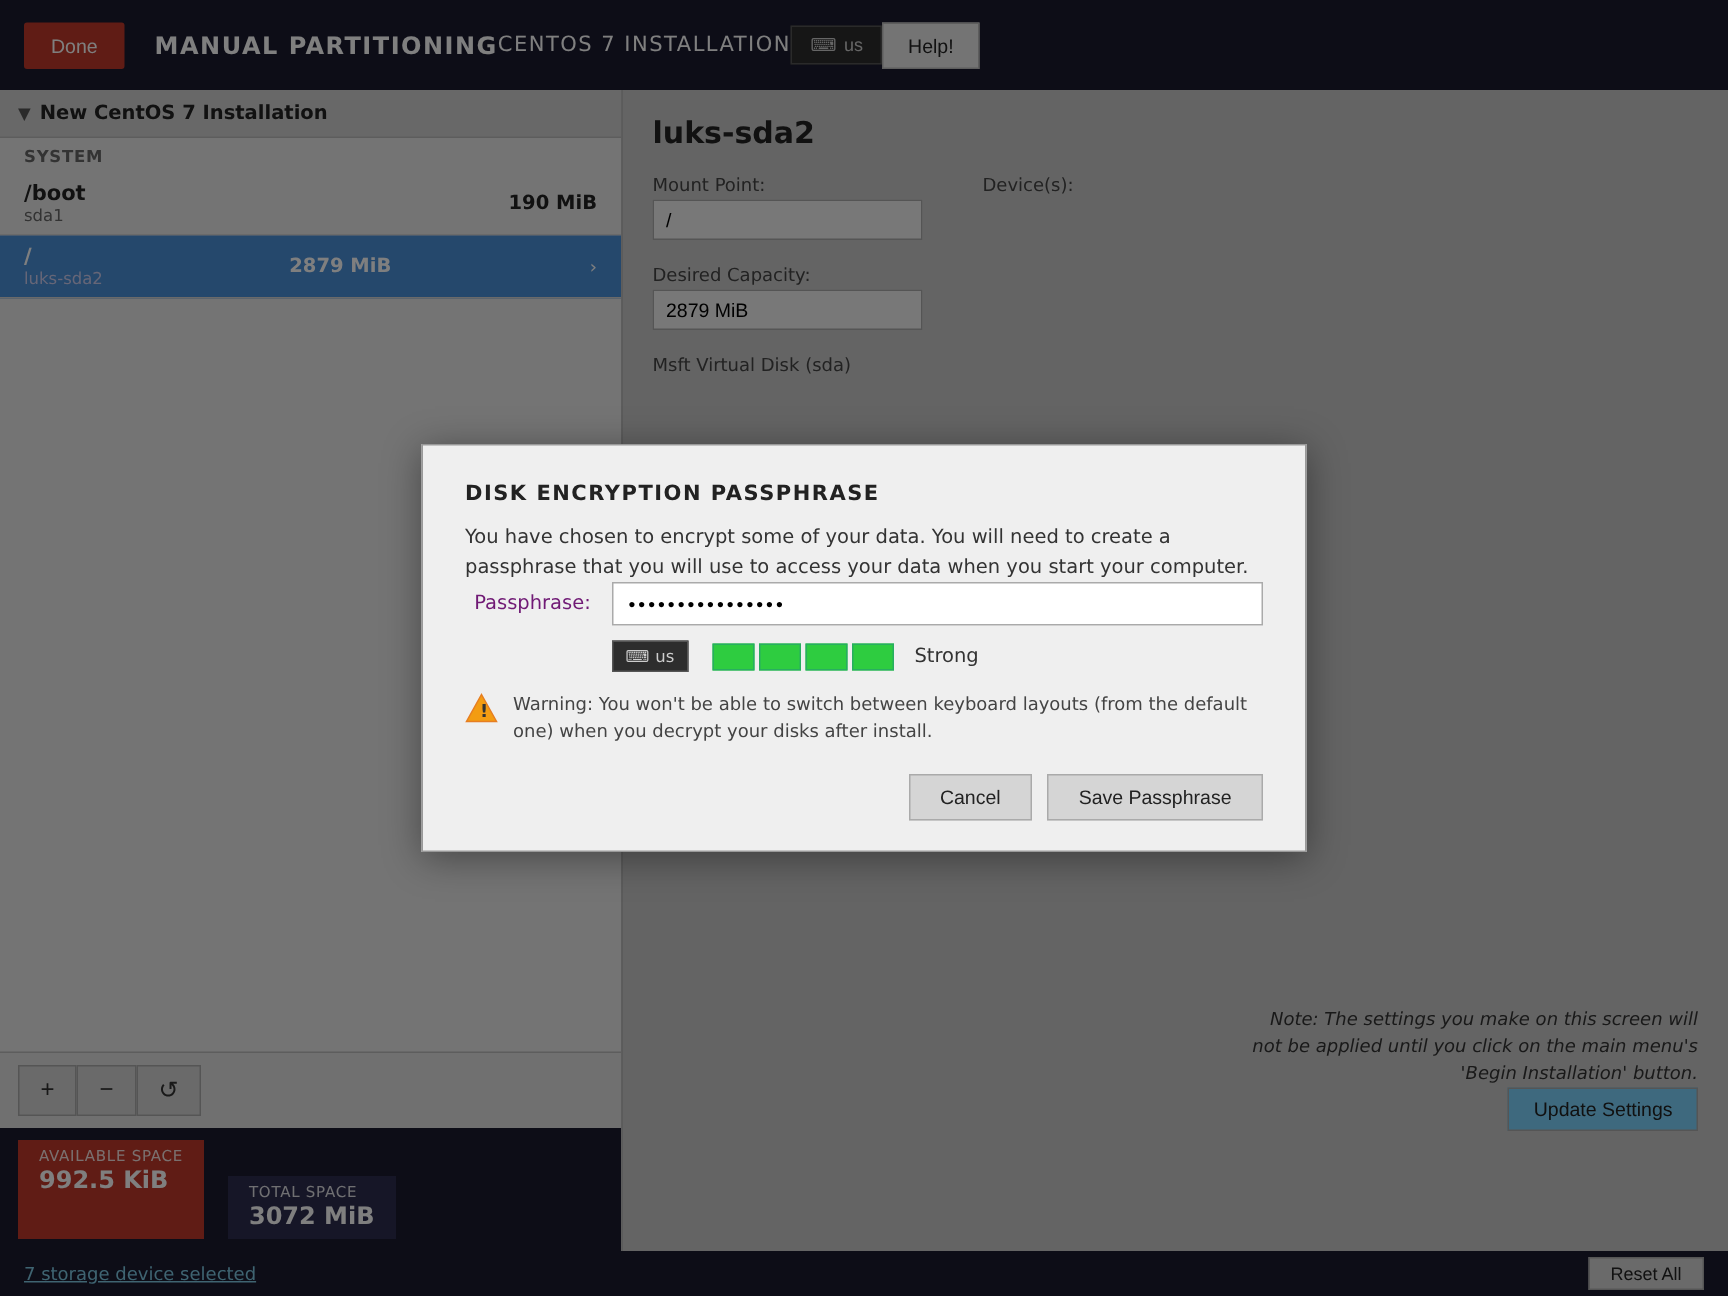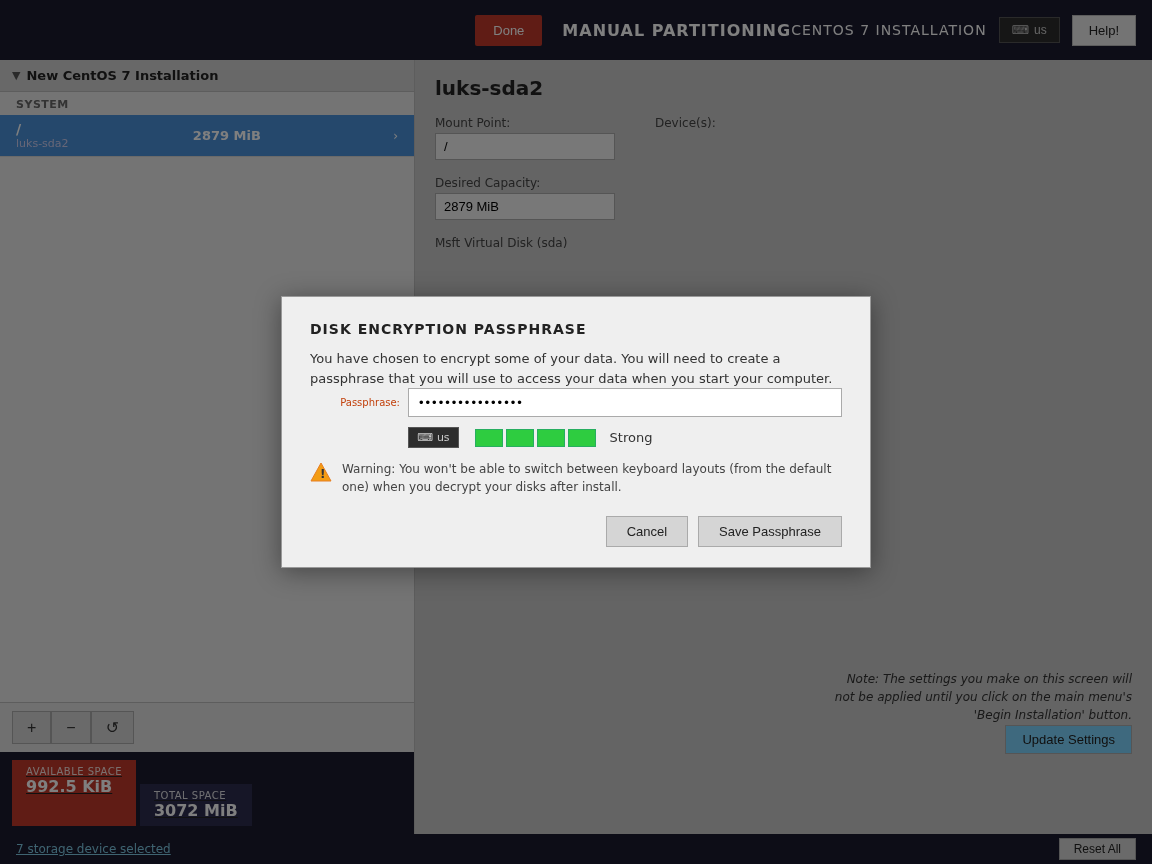--- a/index.html
+++ b/index.html
@@ -10,21 +10,21 @@
       font-family: 'DejaVu Sans', Arial, sans-serif;
       font-size: 13px;
       color: #222;
       overflow: hidden;
       position: relative;
     }
 
     
     .top-bar {
       display: flex;
-      justify-content: flex-end;
+      justify-content: flex-start;
       align-items: center;
       background: #1a1a2e;
       height: 60px;
       padding: 12px 16px;
     }
     .top-bar-left {
       display: flex;
       align-items: center;
       gap: 20px;
     }
@@ -39,21 +39,21 @@
       color: #fff;
       border: none;
       padding: 8px 18px;
       font-size: 13px;
       cursor: pointer;
       border-radius: 2px;
     }
     .top-bar-right {
       display: flex;
       align-items: center;
-      gap: 12px;
+      gap: 0;
     }
     .top-bar-right-title {
       color: #fff;
       font-size: 14px;
       letter-spacing: 1px;
     }
     .keyboard-btn {
       background: #2d2d2d;
       border: 1px solid #555;
       color: #ccc;
@@ -257,24 +257,23 @@
       border: 1px solid #aaa;
       padding: 3px 14px;
       font-size: 12px;
       cursor: pointer;
       color: #222;
     }
 
     
     .space-boxes {
       display: flex;
-      gap: 4px;
+      gap: 16px;
       padding: 8px 12px;
       background: #1a1a2e;
-      text-decoration: underline;
     }
     .space-box {
       padding: 6px 14px;
       font-size: 12px;
       color: #fff;
     }
     .space-box.available {
       background: #c0392b;
     }
     .space-box.total {
@@ -324,23 +323,23 @@
       line-height: 1.5;
     }
     .modal-form-row {
       display: flex;
       align-items: center;
       margin-bottom: 10px;
       gap: 8px;
     }
     .modal-form-label {
       width: 90px;
-      text-align: right;
-      font-size: 10px;
-      color: #c2410c;
+      text-align: center;
+      font-size: 13px;
+      color: #701a75;
     }
     .modal-form-input {
       flex: 1;
       padding: 6px 10px;
       font-size: 13px;
       border: 1px solid #aaa;
       background: #fff;
       letter-spacing: 2px;
     }
     .strength-row {
@@ -439,20 +438,27 @@
 
 <div class="main-content">
 
   <div class="left-panel">
     <div class="installation-header">
       <span class="arrow-icon">▼</span>
       <span>New CentOS 7 Installation</span>
     </div>
     <div class="system-label">SYSTEM</div>
 
+    <div class="partition-item">
+      <div class="part-left">
+        <span class="part-name">/boot</span>
+        <span class="part-dev">sda1</span>
+      </div>
+      <span class="part-size">190 MiB</span>
+    </div>
 
     <div class="partition-item selected">
       <div class="part-left">
         <span class="part-name">/</span>
         <span class="part-dev">luks-sda2</span>
       </div>
       <span class="part-size">2879 MiB</span>
       <span class="part-arrow">›</span>
     </div>
 

